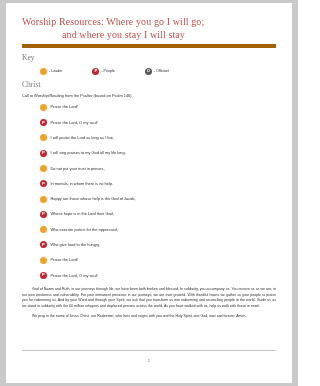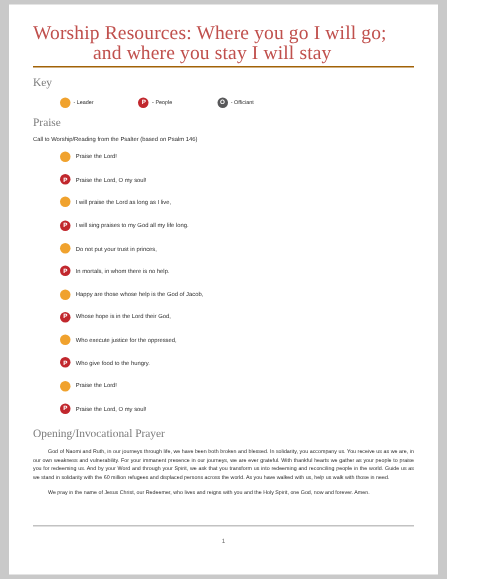--- a/index.html
+++ b/index.html
@@ -33,27 +33,27 @@
     background: #ffffff;
     box-sizing: border-box;
     padding: 12px 16px 0 16px;
     overflow: hidden;
   }
 
   
   .doc-title {
     font-family: "Liberation Serif", serif;
     color: #c0504d;
-    font-size: 13px;
+    font-size: 10px;
     line-height: 13.4px;
     font-weight: 400;
     letter-spacing: 0.1px;
     margin: 0 0 0 0;
     padding-bottom: 2px;
-    border-bottom: 1px solid #a16207;
+    border-bottom: 4px solid #a16207;
   }
   .doc-title .line2 { display: block; margin-left: 40px; }
 
   
   .section-heading {
     font-family: "Liberation Serif", serif;
     color: #7c7c7c;
     font-size: 7.6px;
     line-height: 9px;
     font-weight: 400;
@@ -179,21 +179,21 @@
       <div class="key-item">
         <span class="dot dot-people">P</span>
         <span class="key-label">- People</span>
       </div>
       <div class="key-item">
         <span class="dot dot-officiant">O</span>
         <span class="key-label">- Officiant</span>
       </div>
     </div>
 
-    <h2 class="section-heading">Praise</h2>
+    <h2 class="section-heading">Christ</h2>
     <p class="sub-caption">Call to Worship/Reading from the Psalter (based on Psalm 146)</p>
 
     <ul class="liturgy-list">
       <li class="liturgy-line">
         <span class="dot dot-leader"></span>
         <span class="liturgy-text">Praise the Lord!</span>
       </li>
       <li class="liturgy-line">
         <span class="dot dot-people">P</span>
         <span class="liturgy-text">Praise the Lord, O my soul!</span>
@@ -233,21 +233,20 @@
       <li class="liturgy-line">
         <span class="dot dot-leader"></span>
         <span class="liturgy-text">Praise the Lord!</span>
       </li>
       <li class="liturgy-line">
         <span class="dot dot-people">P</span>
         <span class="liturgy-text">Praise the Lord, O my soul!</span>
       </li>
     </ul>
 
-    <h2 class="section-heading">Opening/Invocational Prayer</h2>
 
     <div class="prayer-body">
       <p class="prayer-para">God of Naomi and Ruth, in our journeys through life, we have been both broken and blessed. In solidarity, you accompany us. You receive us as we are, in our own weakness and vulnerability. For your immanent presence in our journeys, we are ever grateful. With thankful hearts we gather as your people to praise you for redeeming us. And by your Word and through your Spirit, we ask that you transform us into redeeming and reconciling people in the world. Guide us as we stand in solidarity with the 60 million refugees and displaced persons across the world. As you have walked with us, help us walk with those in need.</p>
       <p class="prayer-para">We pray in the name of Jesus Christ, our Redeemer, who lives and reigns with you and the Holy Spirit, one God, now and forever. Amen.</p>
     </div>
 
     <div class="footer-rule"></div>
     <div class="page-number">1</div>
 
   </div>

